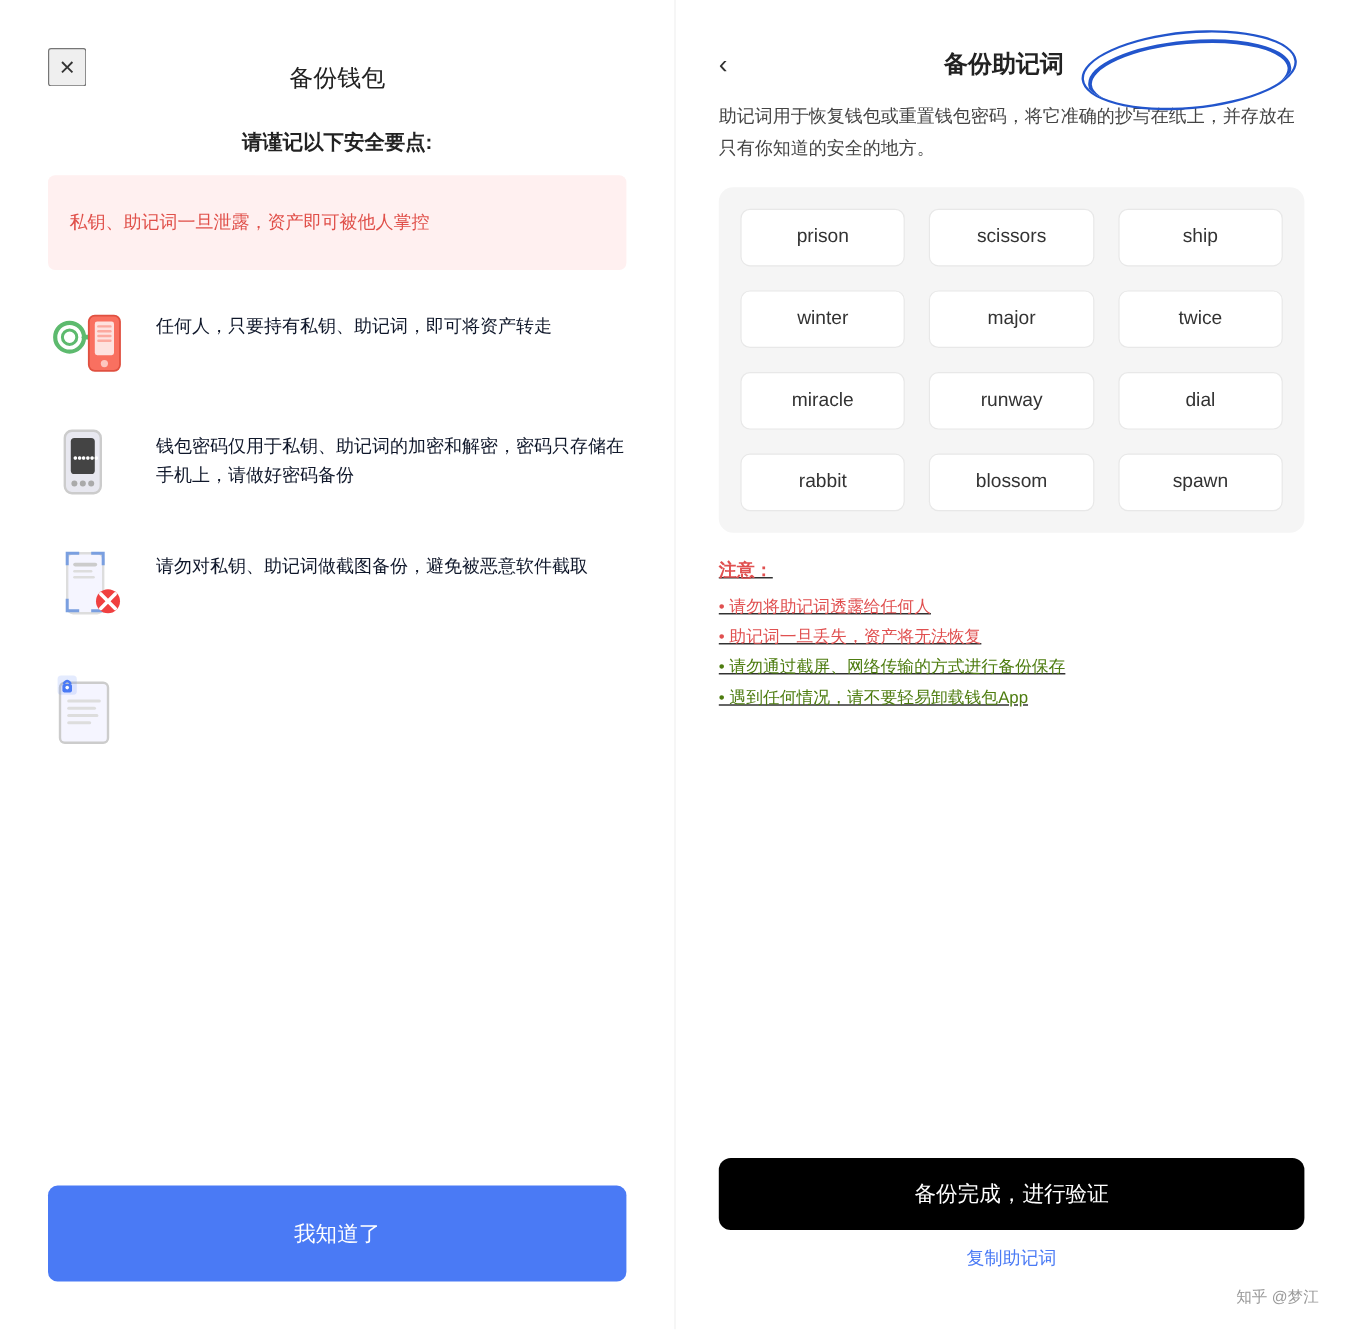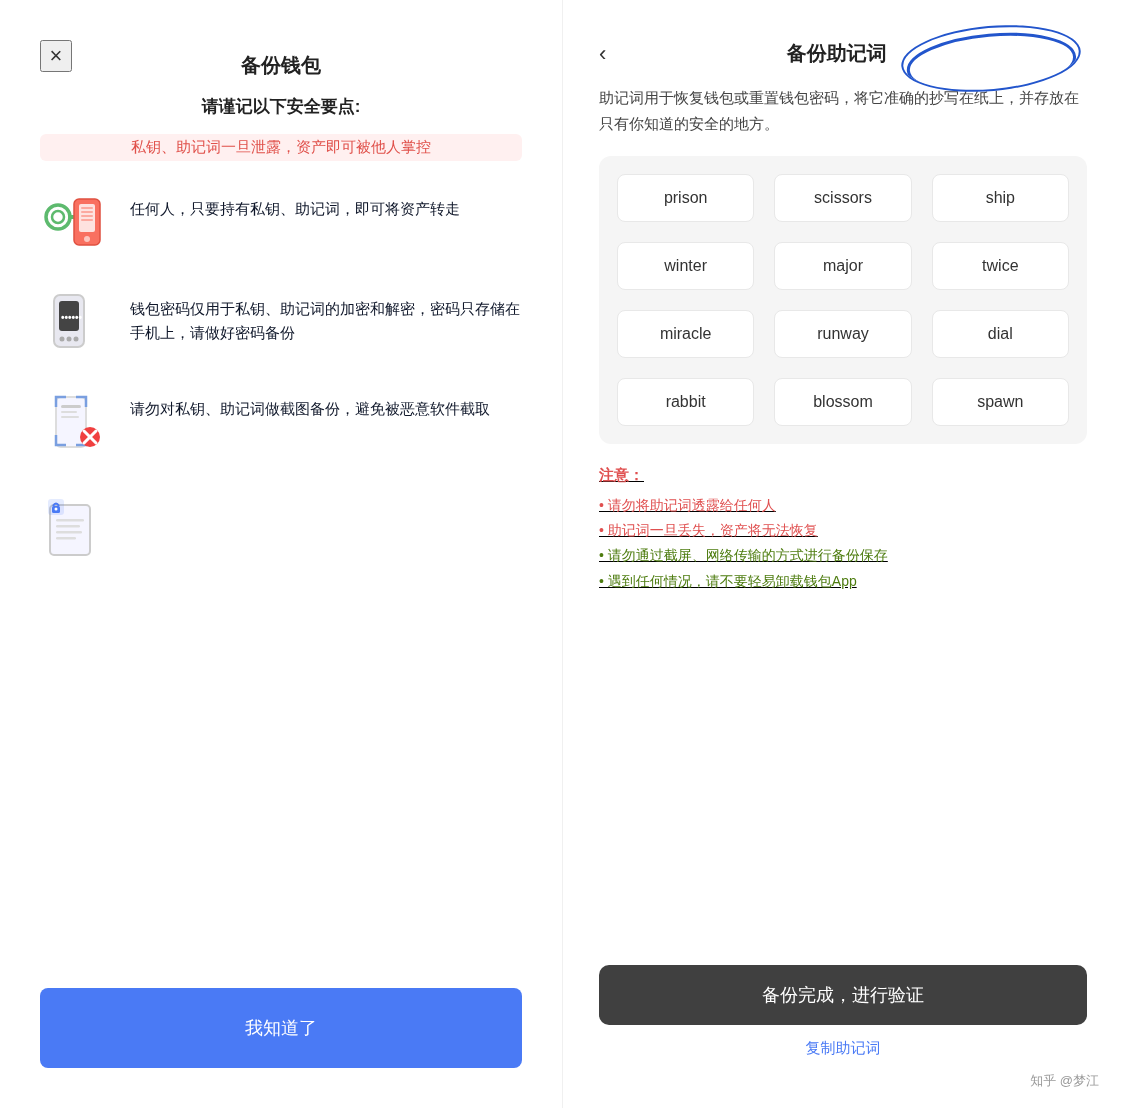--- a/index.html
+++ b/index.html
@@ -28,37 +28,36 @@
       width: 32px;
       height: 32px;
       display: flex;
       align-items: center;
       justify-content: center;
       margin-bottom: 10px;
     }
     .left-title {
       text-align: center;
       font-size: 20px;
-      font-weight: 700;
+      font-weight: 400;
       color: #222;
-      margin-bottom: 16px;
+      margin-bottom: 28px;
       margin-top: -30px;
     }
     .left-subtitle {
       text-align: center;
       font-size: 17px;
       font-weight: 600;
       color: #222;
       margin-bottom: 16px;
     }
     .warning-banner {
       background: #fff0f0;
       border-radius: 6px;
-      padding: 4px 18px;
-      text-align: center;
+      padding: 30px 18px;
       color: #e0504a;
       font-size: 15px;
       margin-bottom: 30px;
     }
     .feature-list {
       display: flex;
       flex-direction: column;
       gap: 28px;
       flex: 1;
     }
@@ -175,21 +174,21 @@
     }
     .notice-item {
       color: #e05050;
       font-size: 14px;
       line-height: 1.8;
     }
     .notice-item.blue {
       color: #4d7c0f;
     }
     .right-verify-btn {
-      background: #404040;
+      background: #000000;
       color: #fff;
       border: none;
       border-radius: 10px;
       width: 100%;
       padding: 18px 0;
       font-size: 18px;
       cursor: pointer;
       text-align: center;
       margin-top: auto;
       margin-bottom: 14px;

